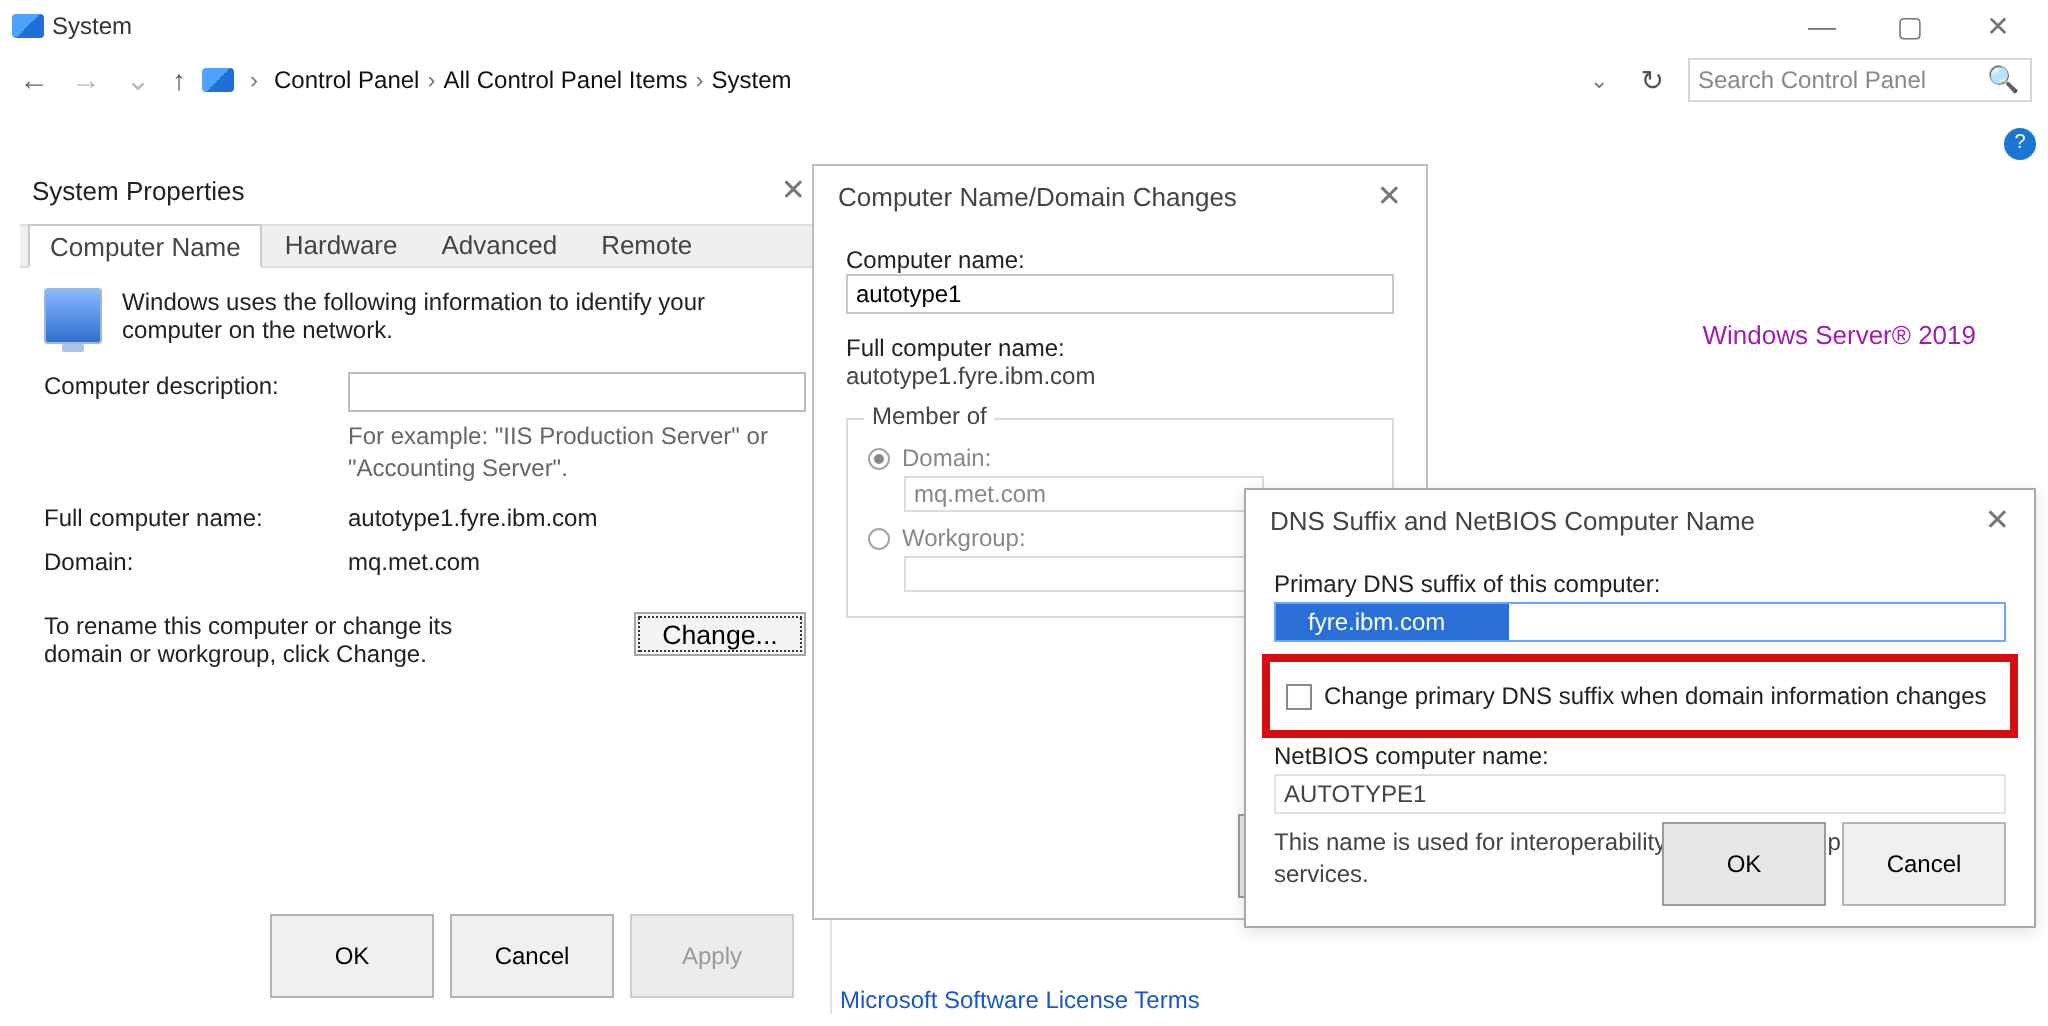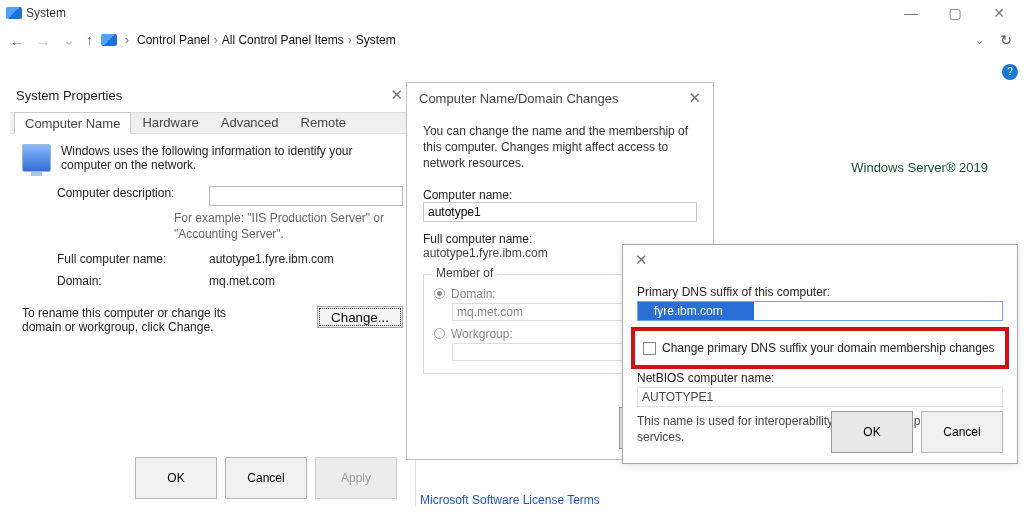--- a/index.html
+++ b/index.html
@@ -103,21 +103,21 @@
       background: #1976d2;
       color: #fff;
       font-size: 10px;
       text-align: center;
       line-height: 16px;
     }
     .os-label {
       position: absolute;
       right: 36px; top: 160px;
       font-size: 13px;
-      color: #14532d;
+      color: #a21caf;
       margin-left: 44px;
     }
     .license-link {
       position: absolute;
       left: 420px;
       bottom: 6px;
       color: #1a57c6;
       font-size: 12px;
     }
 
@@ -176,21 +176,20 @@
       content: "";
       position: absolute;
       left: 8px; right: 8px; bottom: -5px;
       height: 4px; background: #aac5e8;
       border-radius: 1px;
     }
     .sp-row {
       display: flex;
       align-items: flex-start;
       margin-bottom: 8px;
-      margin-left: 35px;
     }
     .sp-row .lbl { width: 152px; color: #222; }
     .sp-row .val { flex: 1; color: #222; }
     .desc-input {
       flex: 1;
       height: 20px;
       border: 1px solid #bcbcbc;
     }
     .sp-example {
       margin-left: 152px; color: #666; margin-top: -4px; margin-bottom: 10px;
@@ -360,20 +359,24 @@
     <span class="breadcrumb">
       <span>Control Panel</span>
       <span class="bc-sep">›</span>
       <span>All Control Panel Items</span>
       <span class="bc-sep">›</span>
       <span>System</span>
     </span>
     <span class="nav-spacer"></span>
     <span class="nav-caret">⌄</span>
     <span class="refresh-icon">↻</span>
+    <div class="search-box">
+      <span>Search Control Panel</span>
+      <span class="mag">🔍</span>
+    </div>
   </div>
 
   <div class="help-badge">?</div>
   <div class="os-label">Windows Server® 2019</div>
   <div class="license-link">Microsoft Software License Terms</div>
 </div>
 
 <div class="sysprop">
   <div class="sp-title">
     <span>System Properties</span>
@@ -414,21 +417,20 @@
     <button class="btn disabled">Apply</button>
   </div>
 </div>
 
 <div class="domdlg">
   <div class="dlg-title">
     <span>Computer Name/Domain Changes</span>
     <span class="dlg-close">✕</span>
   </div>
   <div class="dlg-body">
-    <div class="dd-info">You can change the name and the membership of this computer. Changes might affect access to network resources.</div>
 
     <div>Computer name:</div>
     <input class="text-input" value="autotype1" style="">
 
     <div class="dd-full">
       <div>Full computer name:</div>
       <div class="v">autotype1.fyre.ibm.com</div>
     </div>
 
     <div class="member-frame">
@@ -445,29 +447,30 @@
       <input class="member-val" value="" style="">
     </div>
   </div>
   <div class="dd-footer">
     <button class="btn highlight">OK</button>
   </div>
 </div>
 
 <div class="dnsdlg">
   <div class="dlg-title">
+    <span>DNS Suffix and NetBIOS Computer Name</span>
     <span class="dlg-close">✕</span>
   </div>
   <div class="dns-body">
     <div class="dns-label">Primary DNS suffix of this computer:</div>
     <input class="dns-input" value="fyre.ibm.com" style="">
 
     <div class="dns-checkbox-wrap">
       <span class="chk"></span>
-      <span>Change primary DNS suffix your domain membership changes</span>
+      <span>Change primary DNS suffix when domain information changes</span>
     </div>
 
     <div class="dns-label netbios-label">NetBIOS computer name:</div>
     <div class="netbios-val">AUTOTYPE1</div>
 
     <div class="dns-note">This name is used for interoperability with older computers and services.</div>
   </div>
   <div class="dns-footer">
     <button class="btn highlight">OK</button>
     <button class="btn">Cancel</button>

